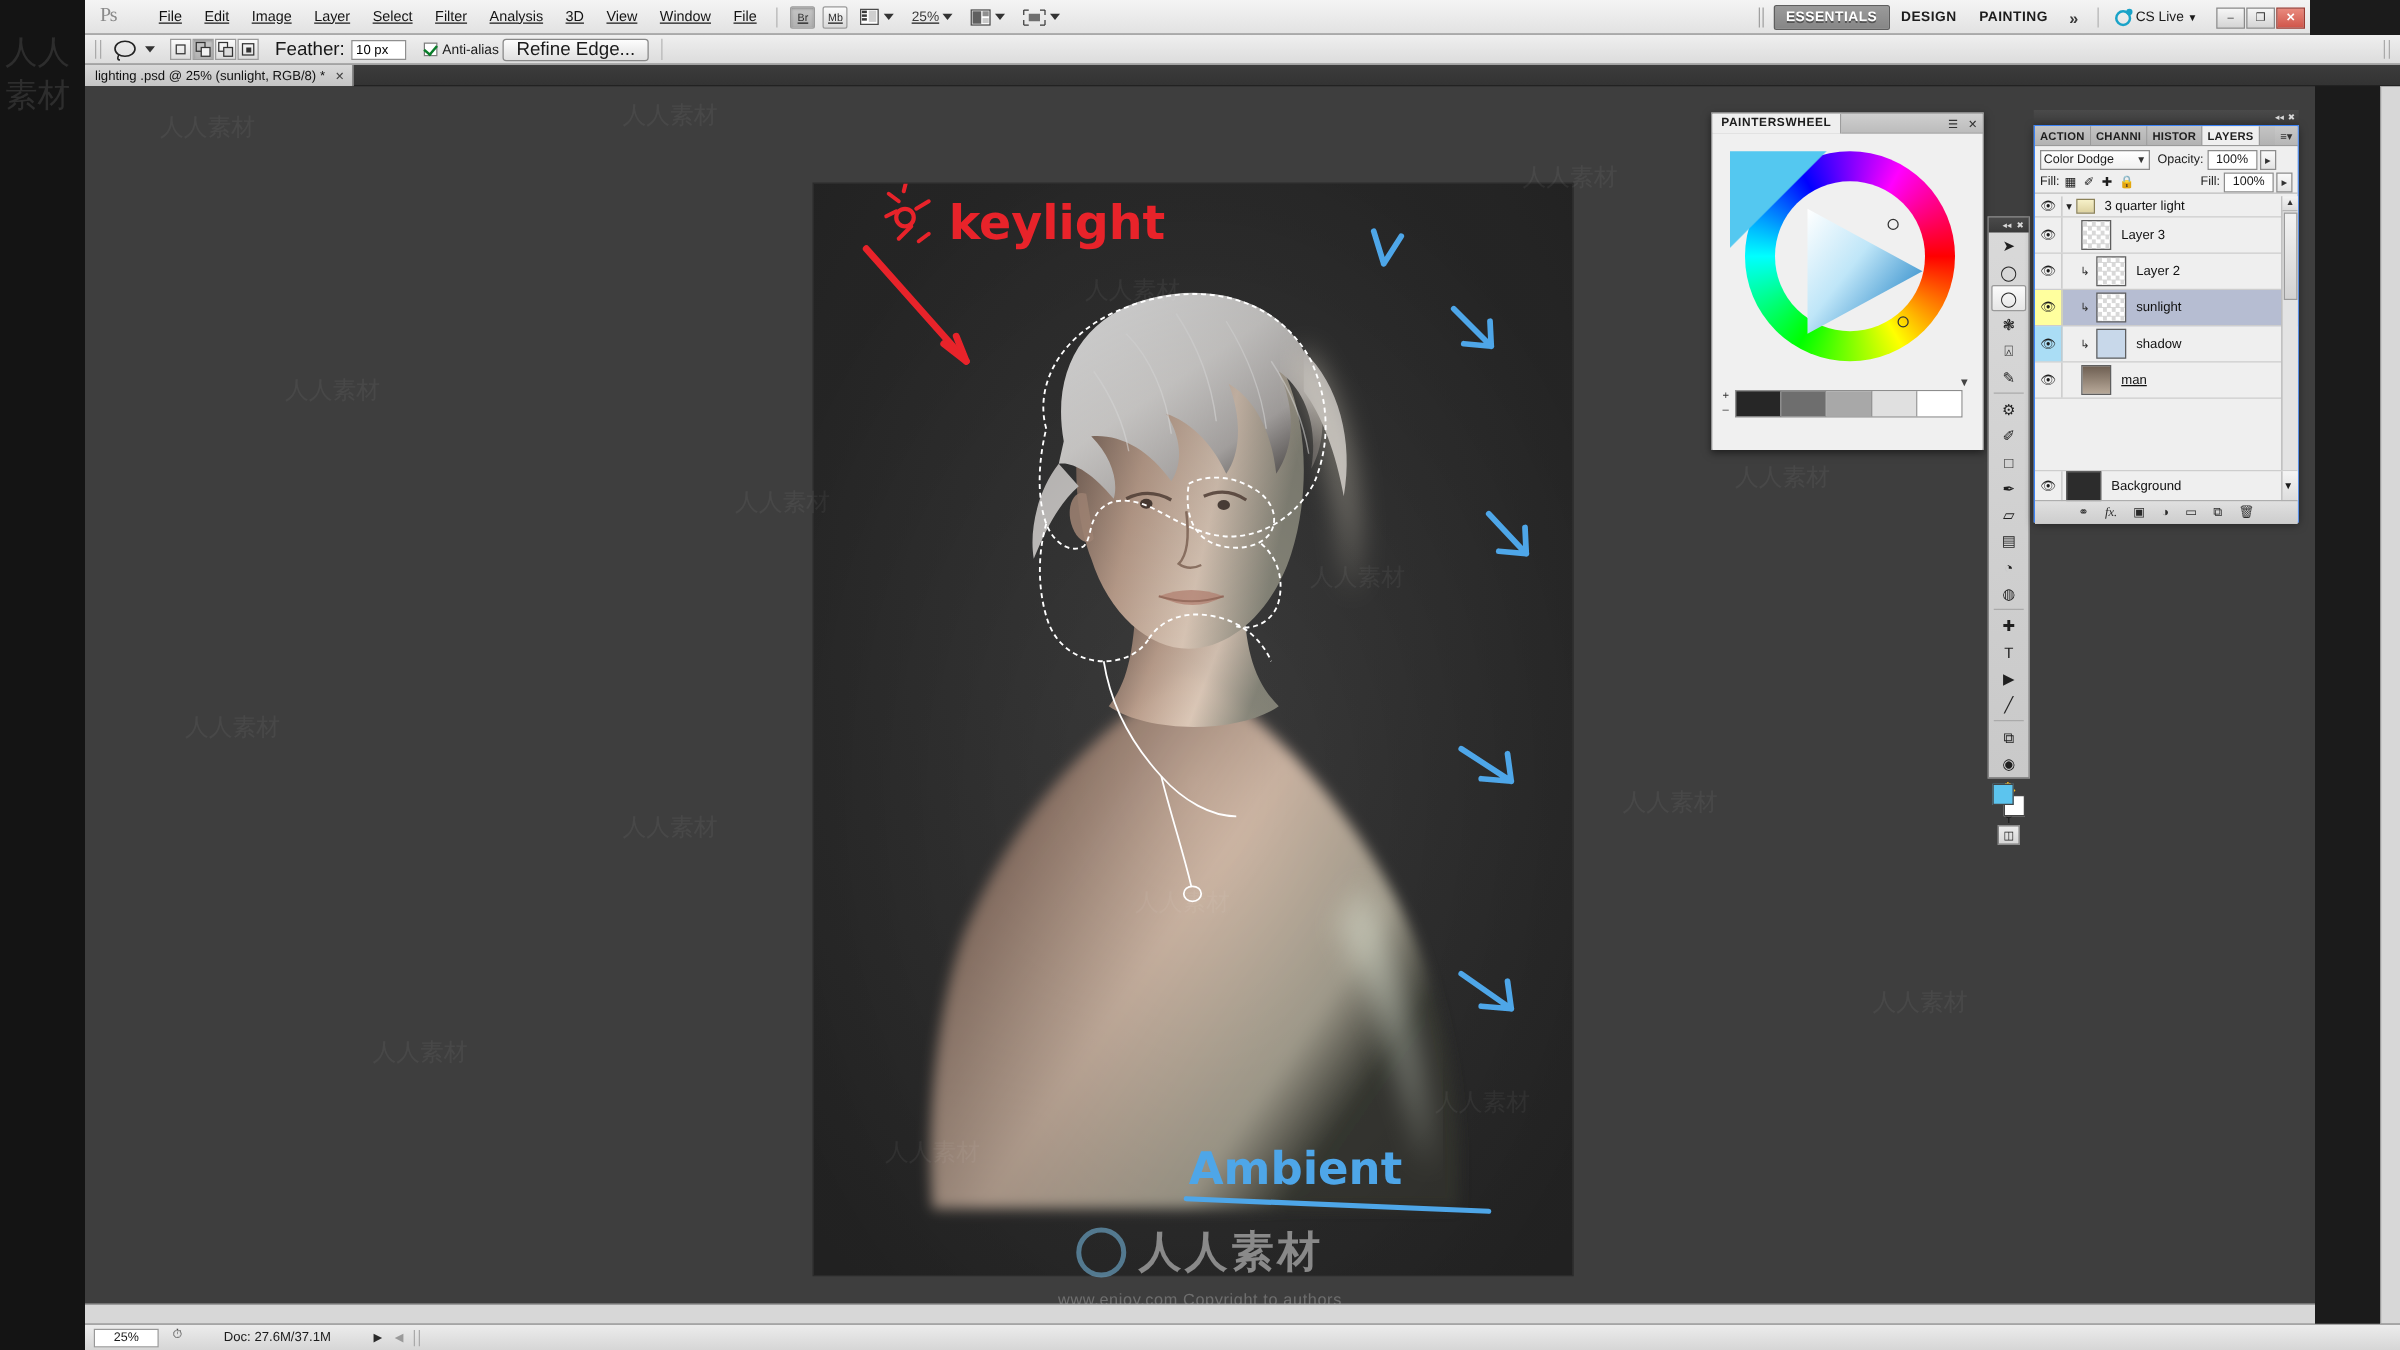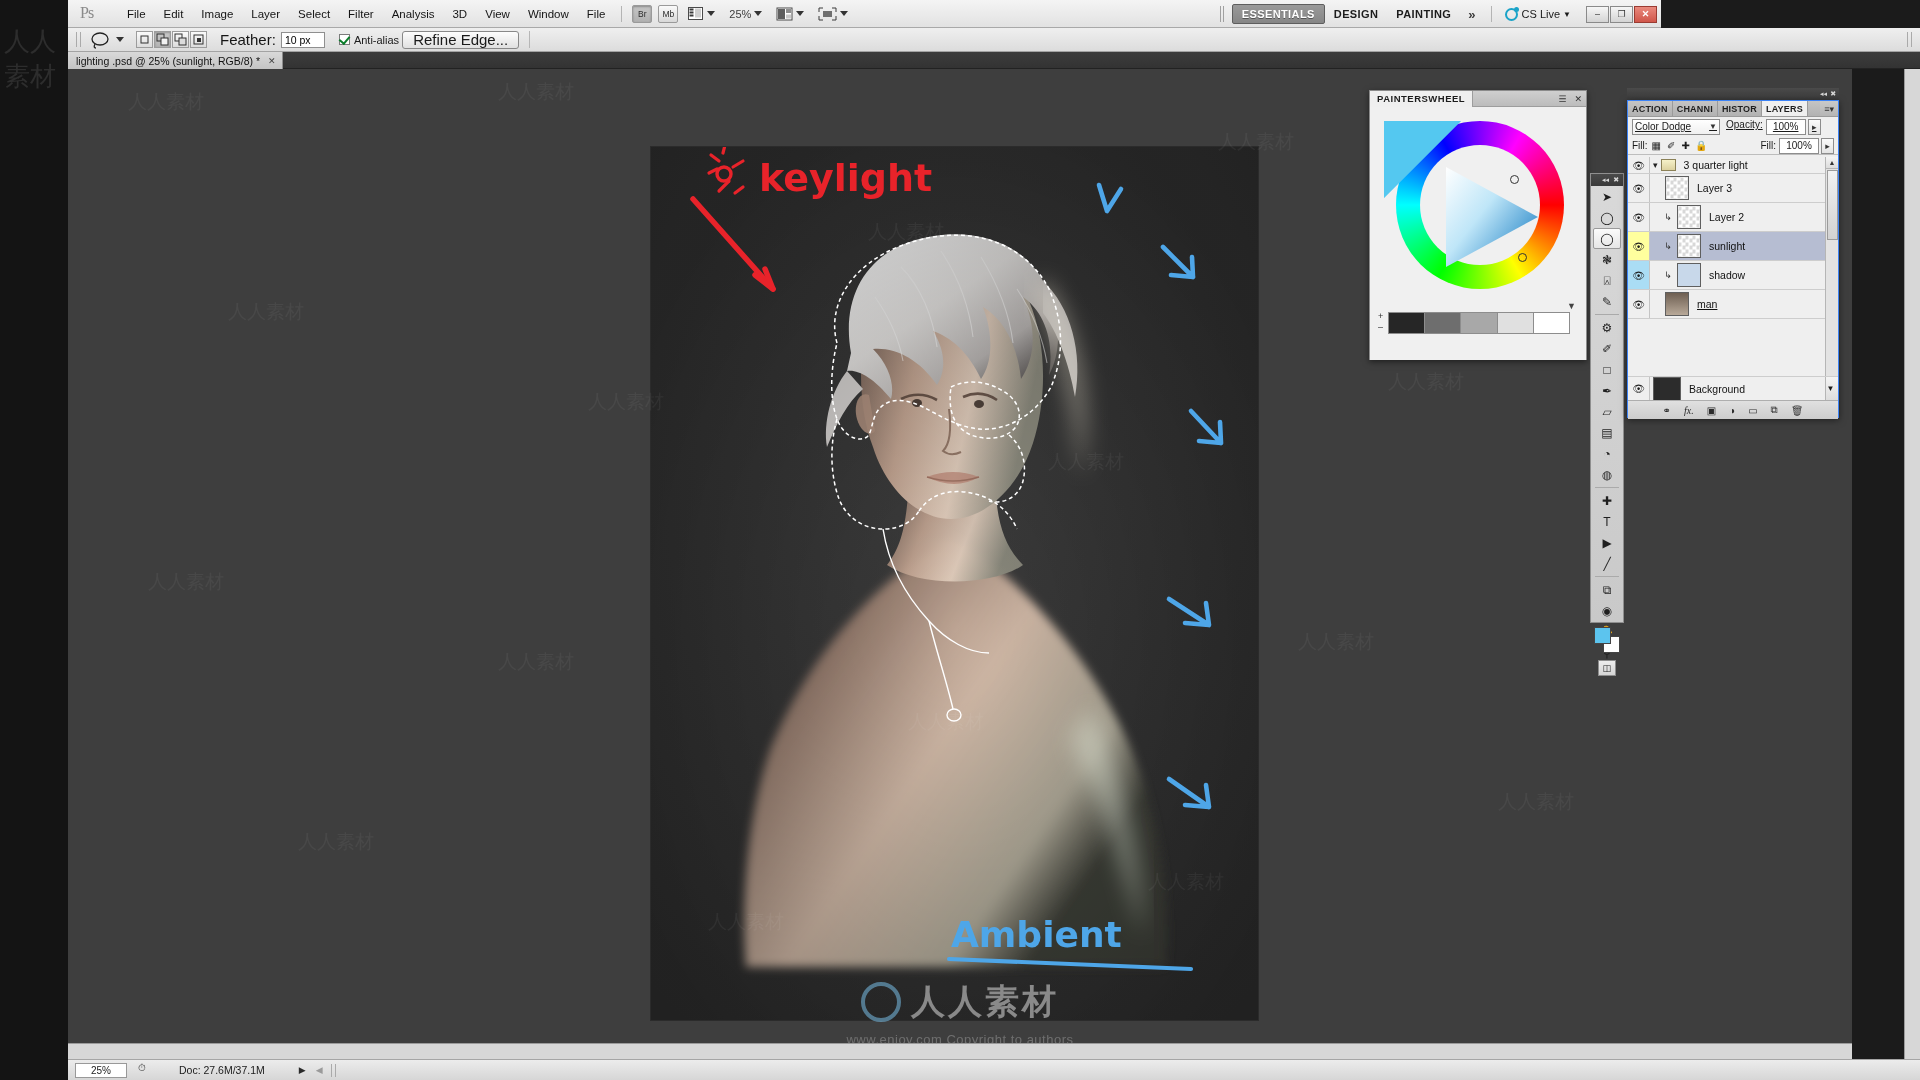--- a/index.html
+++ b/index.html
@@ -3,23 +3,23 @@
 <meta charset="utf-8">
 <style>
   * { box-sizing: border-box; margin:0; padding:0; }
   html,body { width:1920px; height:1080px; overflow:hidden; background:#000; }
   body { font-family:"Liberation Sans", sans-serif; font-size:11px; color:#1a1a1a; }
 
   
   #app { position:relative; width:1920px; height:1080px; background:#1b1b1b; }
 
   
-  .menubar { position:absolute; left:68px; top:0; width:1593px; height:28px;
+  .menubar { position:absolute; left:68px; top:0; width:1780px; height:28px;
     background:linear-gradient(#f4f4f4,#e2e2e2); border-bottom:1px solid #a9a9a9;
-    display:flex; align-items:center; }
+    display:flex; align-items:center;text-decoration:underline; }
   .ps-logo { position:absolute; left:80px; top:4px; width:26px; height:20px;
     font-family:"Liberation Serif",serif; font-size:16px; color:#8a8a8a; letter-spacing:-1px; }
   .menus { display:flex; margin-left:50px; align-items:center; height:28px; }
   .menu { padding:0 9px; height:28px; line-height:28px; font-size:11.5px; color:#141414; cursor:default; }
   .mb-sep { width:1px; height:16px; background:#b4b4b4; margin:0 7px; }
   .iconbtn { width:20px; height:18px; border:1px solid #9a9a9a; background:linear-gradient(#fafafa,#d8d8d8);
     font-size:8.5px; line-height:16px; text-align:center; margin:0 3px; border-radius:2px; color:#2b2b2b; }
   .iconbtn.pressed { background:linear-gradient(#c6c6c6,#b0b0b0); box-shadow:inset 0 1px 2px rgba(0,0,0,.3); }
   .caret { width:0;height:0;border-left:4px solid transparent;border-right:4px solid transparent;
     border-top:5px solid #333; margin:0 6px 0 3px; }
@@ -148,21 +148,21 @@
     padding-right:3px;}
   .docktopbar span{font-size:7px;color:#d8d8d8;padding-left:3px;}
   .dtabs{height:16px;background:linear-gradient(#c9c9c9,#b6b6b6);display:flex;align-items:stretch;
     border-bottom:1px solid #9a9a9a;}
   .dtab{padding:0 4px;font-size:9px;font-weight:bold;letter-spacing:.2px;line-height:16px;color:#1e1e1e;
     border-right:1px solid #9a9a9a;background:linear-gradient(#c4c4c4,#b2b2b2);overflow:hidden;white-space:nowrap;}
   .dtab.active{background:#efefef;}
   .dtabs .sp{flex:1;background:linear-gradient(#c4c4c4,#b2b2b2);}
   .dtmenu{font-size:9px;padding:0 4px;line-height:16px;color:#333;}
   .panelbody{background:#efefef;height:302px;position:relative;}
-  .rowmode{height:19px;display:flex;padding:2px 4px 0 4px;text-decoration:underline;}
+  .rowmode{height:19px;display:flex;align-items:center;padding:2px 4px 0 4px;}
   .modesel{width:88px;height:16px;border:1px solid #8d8d8d;background:linear-gradient(#fff,#f0f0f0);
     font-size:10px;line-height:14px;padding:0 2px;display:flex;align-items:center;justify-content:space-between;}
   .modesel .cv{font-size:8px;color:#333;}
   .oplabel{font-size:10px;margin-left:6px;}
   .opval{width:40px;height:16px;border:1px solid #8d8d8d;background:#fff;font-size:10px;line-height:14px;
     text-align:center;margin-left:3px;}
   .oparr{font-size:9px;margin-left:2px;color:#333;border:1px solid #8d8d8d;width:13px;height:16px;
     text-align:center;line-height:14px;background:linear-gradient(#fafafa,#e4e4e4);}
   .rowlock{height:19px;display:flex;align-items:center;padding:1px 4px 0 4px;border-bottom:1px solid #bdbdbd;}
   .lockgroup{display:flex;align-items:center;gap:6px;margin-left:4px;font-size:10px;}

